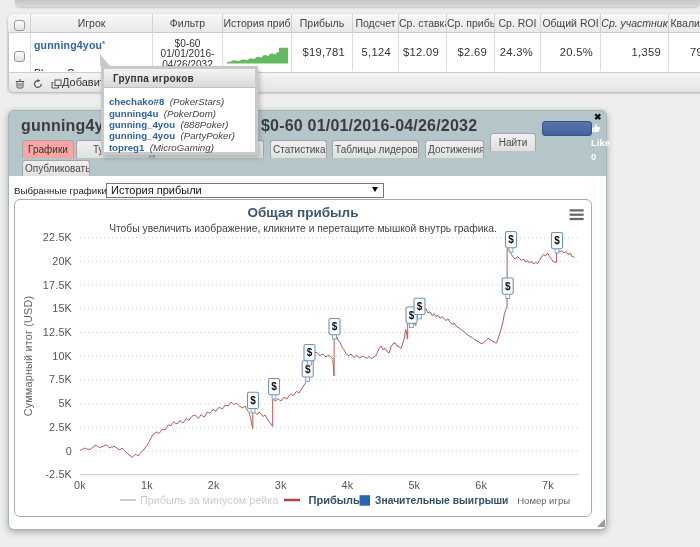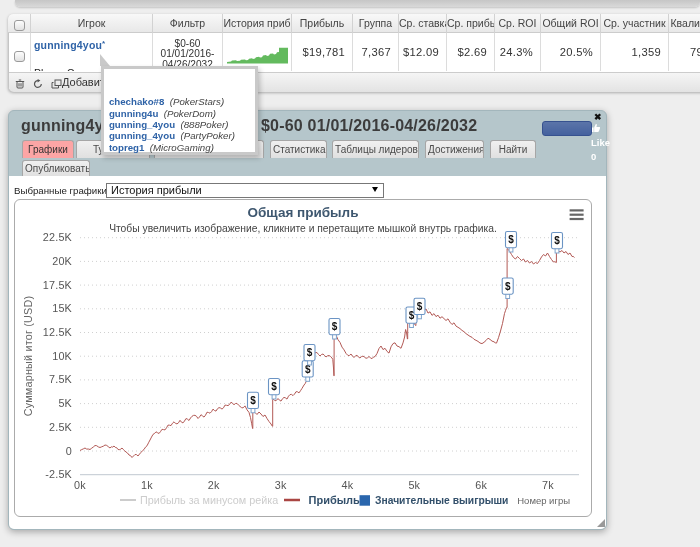--- a/index.html
+++ b/index.html
@@ -50,38 +50,38 @@
 </style></head>
 <body>
 <div class="abs" id="topbar"></div>
 
 <div class="abs" id="tbl"></div>
 <div class="abs" id="thead"></div>
 <div class="hc" style="left:30px;width:122px;">Игрок</div>
 <div class="hc" style="left:152px;width:70px;">Фильтр</div>
 <div class="hc" style="left:222px;width:69px;">История приб</div>
 <div class="hc" style="left:291px;width:61px;">Прибыль</div>
-<div class="hc" style="left:352px;width:46px;">Группа</div>
+<div class="hc" style="left:352px;width:46px;">Подсчет</div>
 <div class="hc" style="left:398px;width:48px;">Ср. ставка</div>
 <div class="hc" style="left:446px;width:48px;">Ср. прибь</div>
 <div class="hc" style="left:494px;width:46px;">Ср. ROI</div>
 <div class="hc" style="left:540px;width:60px;">Общий ROI</div>
-<div class="hc" style="left:600px;width:68px;">Ср. участник</div>
+<div class="hc" style="left:600px;width:68px;font-style:italic;">Ср. участник</div>
 <div class="hc" style="left:668px;width:42px;">Квалиф</div>
 <div class="cb" style="left:13.5px;top:20px;"></div>
 <div class="cb" style="left:13.5px;top:50.5px;"></div>
 
 <div class="dc" style="left:30px;width:122px;padding-left:3px;">
   <div style="margin-top:6px;font-weight:bold;color:#2f63a7;font-size:10.5px;letter-spacing:.2px;">gunning4you<span style="font-size:8px;vertical-align:3px;">*</span></div>
   <div style="font-size:10.5px;color:#222;margin-top:16px;">Player Group</div>
   </div>
 <div class="dc" style="left:152px;width:70px;text-align:center;font-size:10.1px;line-height:10.4px;padding-top:6px;color:#333;">$0-60<br>01/01/2016-<br>04/26/2032</div>
 <div class="dc" style="left:222px;width:69px;"></div>
 <div class="dc num" style="left:291px;width:61px;">$19,781</div>
-<div class="dc num" style="left:352px;width:46px;">7,367</div>
+<div class="dc num" style="left:352px;width:46px;">5,124</div>
 <div class="dc num" style="left:398px;width:48px;">$12.09</div>
 <div class="dc num" style="left:446px;width:48px;">$2.69</div>
 <div class="dc num" style="left:494px;width:46px;">24.3%</div>
 <div class="dc num" style="left:540px;width:60px;">20.5%</div>
 <div class="dc num" style="left:600px;width:68px;padding-left:20px;">1,359</div>
 <div class="dc num" style="left:668px;width:42px;">79</div>
 
 <svg class="abs" style="left:227px;top:44px;" width="61" height="20" viewBox="0 0 61 20">
 <polygon points="0,19.5 0,18 4,17.5 5,16.6 9,16.2 10,17 13,16.7 14,15.8 18,15.4 19,16.2 21,15.9 22,14.7 25,14.3 26,15 28,14.6 29,13.2 32,12.8 33,13.6 35,13.2 36,11.4 39,11 40,12 42,11.6 43,9.7 46,9.4 47,10.4 49,10 50,8.2 52,7.9 52,3.8 61,3.8 61,19.5" fill="#63ba5e"></polygon>
 </svg>
@@ -114,21 +114,21 @@
 <div class="abs" style="left:594px;top:111.5px;font-size:9px;font-weight:bold;color:#111;">✖</div>
 <div class="abs" id="like"><svg width="10" height="10" viewBox="0 0 10 10" style="vertical-align:-1px;">
       <path d="M1 4.5 h1.6 v4.5 H1 z M3.2 9 V4.6 L4.8 1 c.8 0 1.2.5 1 1.4L5.4 4h2.8c.7 0 1 .6.8 1.2L7.9 8.3c-.2.5-.6.7-1.1.7z" fill="#fff"></path>
     </svg> Like 0</div>
 <div class="tab active" style="left:22px;top:140px;width:52px;">Графики</div>
 <div class="tab" style="left:76px;top:140px;width:74px;">Турниры</div>
 <div class="tab" style="left:154px;top:140px;width:110px;">Однораундовые</div>
 <div class="tab" style="left:270px;top:140px;width:57px;">Статистика</div>
 <div class="tab" style="left:332px;top:140px;width:87px;">Таблицы лидеров</div>
 <div class="tab" style="left:425px;top:140px;width:59px;text-align:center;">Достижения</div>
-<div class="tab" style="left:490px;top:140px;width:46px;text-align:center;">Найти</div>
+<div class="tab" style="left:490px;top:133px;width:46px;text-align:center;">Найти</div>
 <div class="tab" style="left:22px;top:159.5px;width:68px;height:16.5px;line-height:16.5px;">Опубликовать</div>
 <div class="abs" id="dlgcontent"></div>
 <div class="abs" style="left:14px;top:184.5px;font-size:9.7px;color:#222;">Выбранные графики:</div>
 <div class="abs" style="left:106px;top:182.5px;width:278px;height:15px;border:1px solid #777;background:#fff;font-size:11px;color:#111;line-height:13px;padding-left:4px;">История прибыли<span style="position:absolute;right:5px;top:3px;width:0;height:0;border-top:5px solid #000;border-left:3.5px solid transparent;border-right:3.5px solid transparent;"></span></div>
 <div class="abs" style="left:14px;top:199px;width:578px;height:318px;background:#fff;border:1px solid #ababab;border-radius:6px;"></div>
 <div class="abs" style="left:14px;top:199px;"><svg id="chart" width="578" height="318" viewBox="0 0 578 318">
 <text x="289" y="17.5" text-anchor="middle" style="font-size:13.5px;font-weight:bold;fill:#3E576F;letter-spacing:0px">Общая прибыль</text>
 <text x="289" y="32.8" text-anchor="middle" style="font-size:10.3px;fill:#444">Чтобы увеличить изображение, кликните и перетащите мышкой внутрь графика.</text>
 <g fill="#666">
         <rect x="555.6" y="10.3" width="14" height="2.2"></rect>
@@ -226,17 +226,18 @@
 <line x1="270" y1="301" x2="286" y2="301" stroke="#AA4643" stroke-width="2.5"></line>
 <text x="294.5" y="304.5" style="font-size:11px;font-weight:bold;fill:#33506b">Прибыль</text>
 <rect x="345.5" y="296.2" width="10.5" height="10.5" fill="#2a66ad"></rect>
 <text x="361" y="304.5" style="font-size:10.3px;font-weight:bold;fill:#33506b">Значительные выигрыши</text>
       </g>
 </svg></div>
 <div class="abs" style="left:597px;top:519px;width:0;height:0;border-bottom:8px solid #999;border-left:8px solid transparent;"></div>
 
 <div class="abs" id="tipArrow"></div>
 <div class="abs" id="tip">
+<div id="tiphead">Группа игроков</div>
 <div class="tline" style="top:27px;"><span class="tname">chechako#8</span>&nbsp; <span class="tsite">(PokerStars)</span></div>
 <div class="tline" style="top:38.4px;"><span class="tname">gunning4u</span>&nbsp; <span class="tsite">(PokerDom)</span></div>
 <div class="tline" style="top:49.8px;"><span class="tname">gunning_4you</span>&nbsp; <span class="tsite">(888Poker)</span></div>
 <div class="tline" style="top:61.2px;"><span class="tname">gunning_4you</span>&nbsp; <span class="tsite">(PartyPoker)</span></div>
 <div class="tline" style="top:72.6px;"><span class="tname">topreg1</span>&nbsp; <span class="tsite">(MicroGaming)</span></div>
 </div>
 </body></html>

